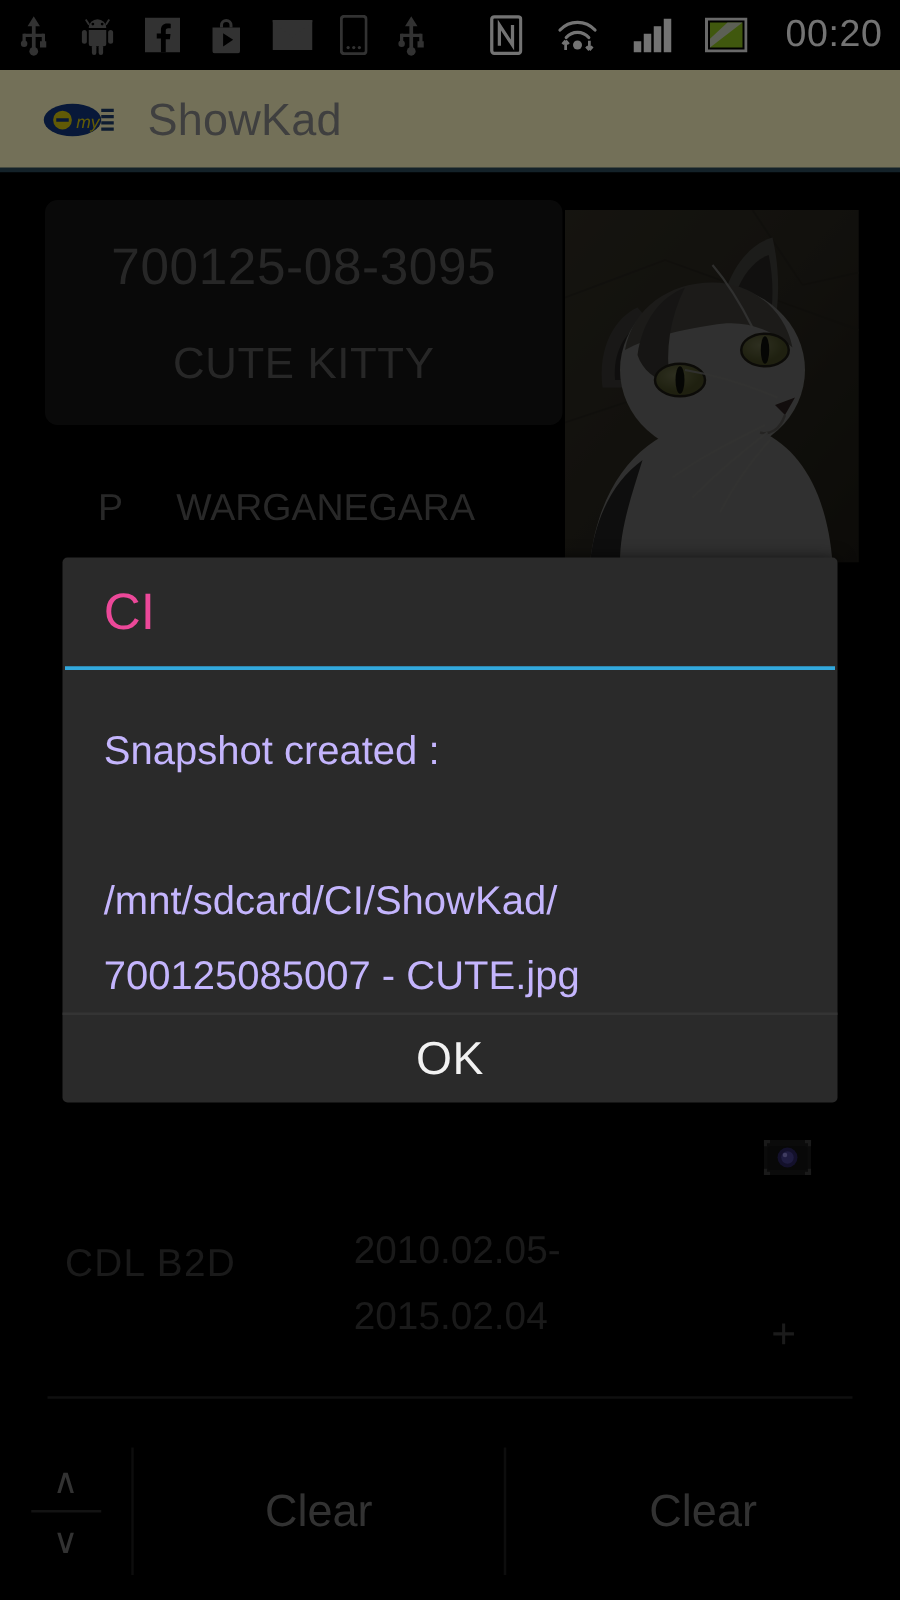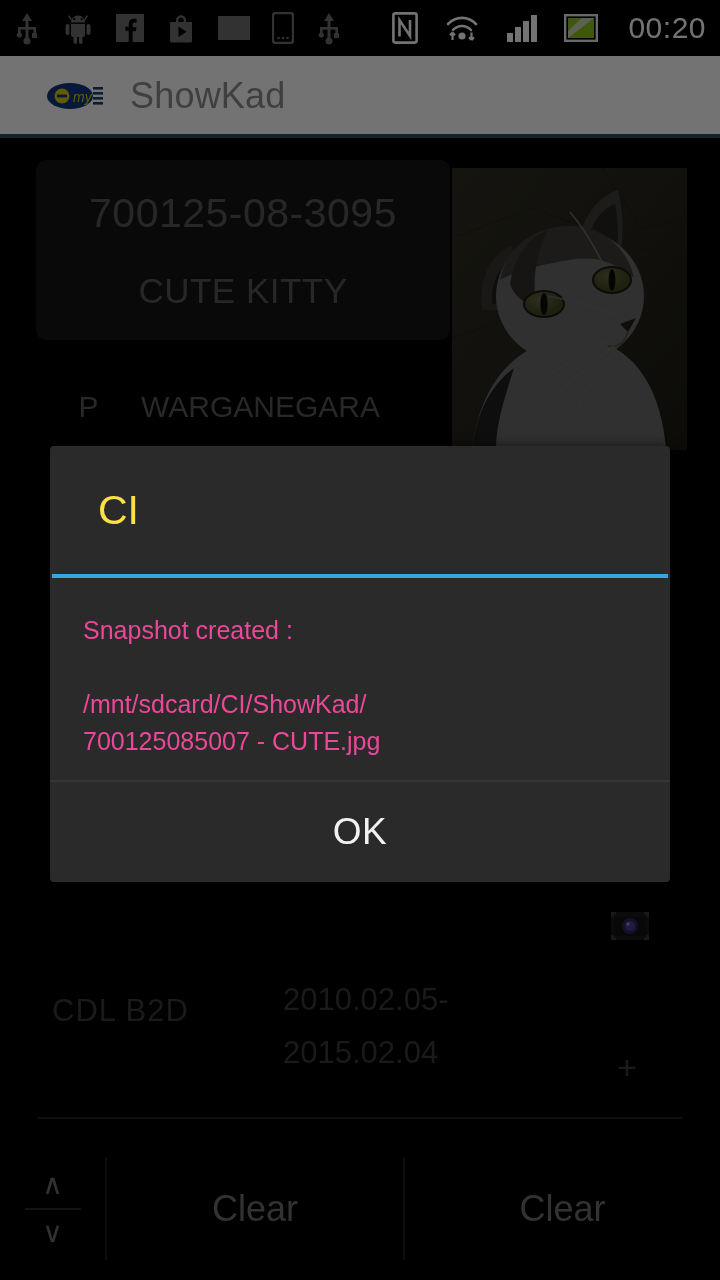--- a/index.html
+++ b/index.html
@@ -29,23 +29,23 @@
   .clock {
     color:#ffffff; font-size:30px; letter-spacing:.5px;
     font-family:"Liberation Sans", sans-serif;
     margin-left:4px;
   }
 
   
   #action-bar {
     position:absolute; top:56px; left:0;
     width:720px; height:80px;
-    background:#ffffff;
+    background:#fef9c3;
     display:flex; align-items:center;
-    padding-left:46px; gap:22px;
+    padding-left:34px; gap:22px;
   }
   #app-logo { width:62px; height:36px; position:relative; }
   #app-title {
     color:#8d8d8d; font-size:36px; font-weight:400;
     letter-spacing:.2px;
   }
   #action-bar-underline {
     position:absolute; top:134px; left:0;
     width:720px; height:4px;
     background:#2d4d5c;
@@ -169,32 +169,32 @@
     z-index:50;
     display:flex; flex-direction:column;
     box-shadow:0 2px 14px rgba(0,0,0,.8);
   }
   #dialog-title-wrap {
     height:128px;
     display:flex; align-items:center;
     padding-left:33px;
   }
   #dialog-title {
-    color:#fde047; font-size:41px; font-weight:400;margin-left:15px;
+    color:#ec4899; font-size:41px; font-weight:400;
   }
   #dialog-title-rule {
     height:4px; background:#32a8dd;
     margin:0 2px;
   }
   #dialog-body {
     flex:1;
     padding:34px 33px 0 33px;
   }
   #dialog-message {
-    color:#ec4899; font-size:25px; line-height:37px;
+    color:#c4b5fd; font-size:32px; line-height:60px;
     white-space:pre-line;
   }
   #dialog-buttons {
     height:102px;
     border-top:2px solid #343434;
     display:flex; align-items:center; justify-content:center;
   }
   #dialog-ok {
     color:#f2f2f2; font-size:37px;
     letter-spacing:.5px;

